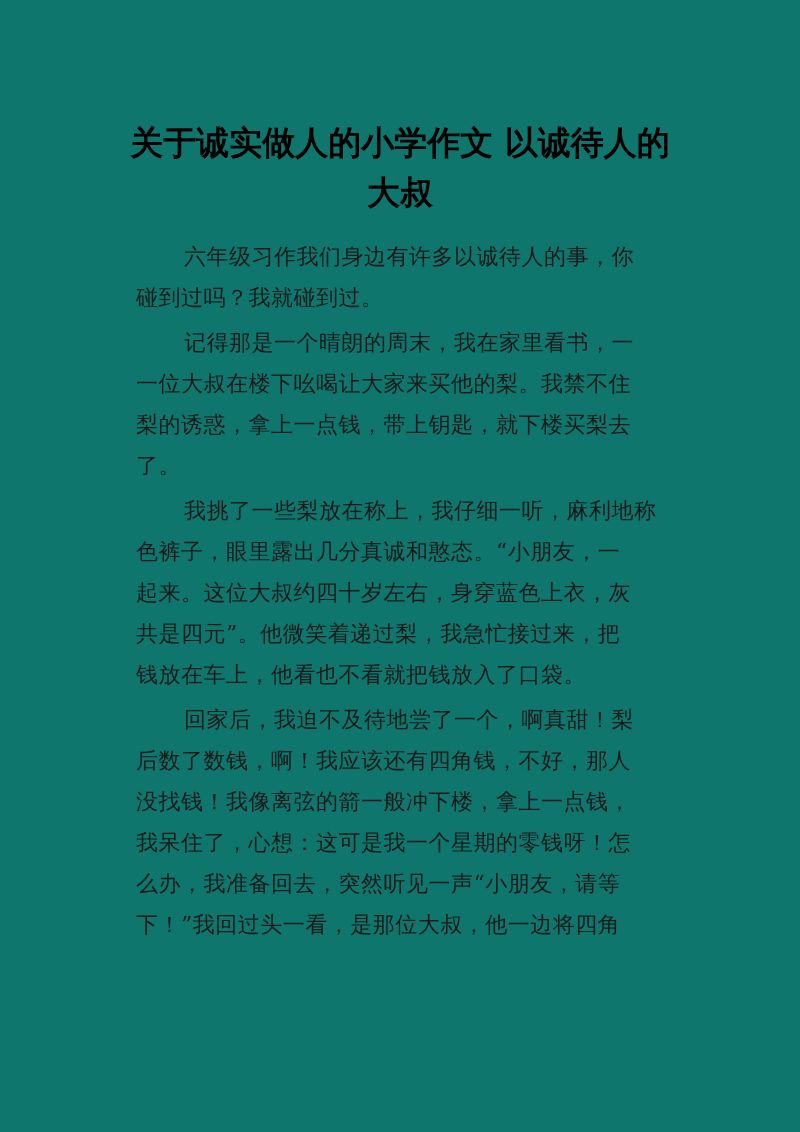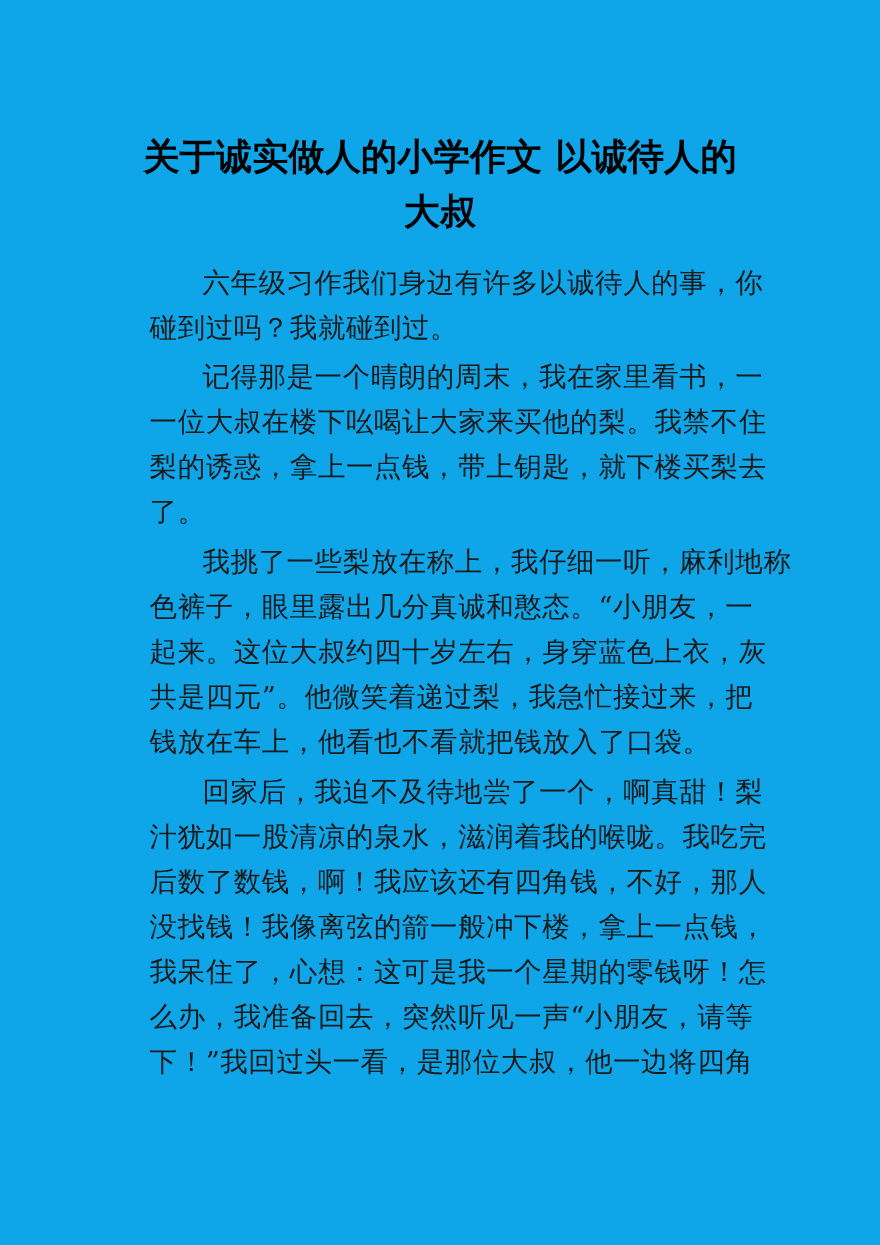--- a/index.html
+++ b/index.html
@@ -12,21 +12,21 @@
     height: 1132px;
     position: relative;
     overflow: hidden;
     color: #111111;
   }
   .page {
     position: absolute;
     left: 0; top: 0;
     width: 800px;
     height: 1132px;
-    background: #0ea5e9;
+    background: #0f766e;
   }
   .title {
     position: absolute;
     left: 100px;
     width: 600px;
     top: 96px;
     text-align: center;
     font-family: "DejaVu Sans", "Liberation Sans", sans-serif;
     font-weight: bold;
     font-size: 33px;
@@ -37,21 +37,21 @@
   .title .tline {
     display: block;
     white-space: nowrap;
   }
   .body-text {
     position: absolute;
     left: 136px;
     top: 236px;
     width: 560px;
     font-family: "DejaVu Serif", "Liberation Serif", serif;
-    font-size: 25px;
+    font-size: 22px;
     color: #1a1a1a;
   }
   .line {
     display: block;
     height: 41px;
     line-height: 41px;
     white-space: nowrap;
     letter-spacing: 0.5px;
   }
   .line.indent {
@@ -92,21 +92,20 @@
       <span class="line indent">我挑了一些梨放在称上，我仔细一听，麻利地称</span>
       <span class="line">色裤子，眼里露出几分真诚和憨态。“小朋友，一</span>
       <span class="line">起来。这位大叔约四十岁左右，身穿蓝色上衣，灰</span>
       <span class="line">共是四元”。他微笑着递过梨，我急忙接过来，把</span>
       <span class="line">钱放在车上，他看也不看就把钱放入了口袋。</span>
     </div>
     <span class="gap"></span>
 
     <div class="paragraph">
       <span class="line indent">回家后，我迫不及待地尝了一个，啊真甜！梨</span>
-      <span class="line">汁犹如一股清凉的泉水，滋润着我的喉咙。我吃完</span>
       <span class="line">后数了数钱，啊！我应该还有四角钱，不好，那人</span>
       <span class="line">没找钱！我像离弦的箭一般冲下楼，拿上一点钱，</span>
       <span class="line">我呆住了，心想：这可是我一个星期的零钱呀！怎</span>
       <span class="line">么办，我准备回去，突然听见一声“小朋友，请等</span>
       <span class="line">下！”我回过头一看，是那位大叔，他一边将四角</span>
     </div>
 
   </div>
 </div>
 

